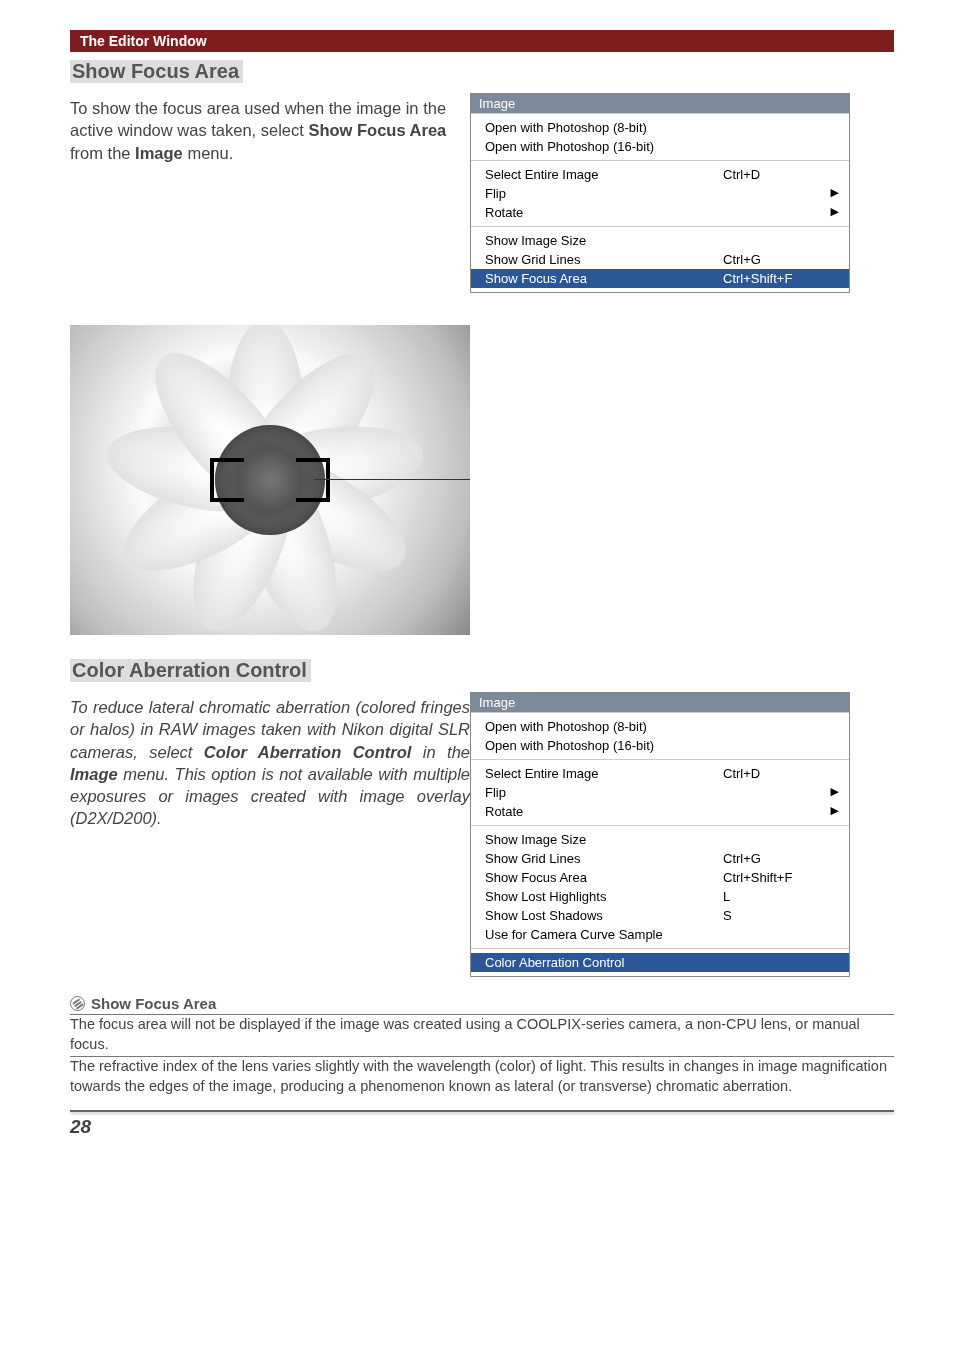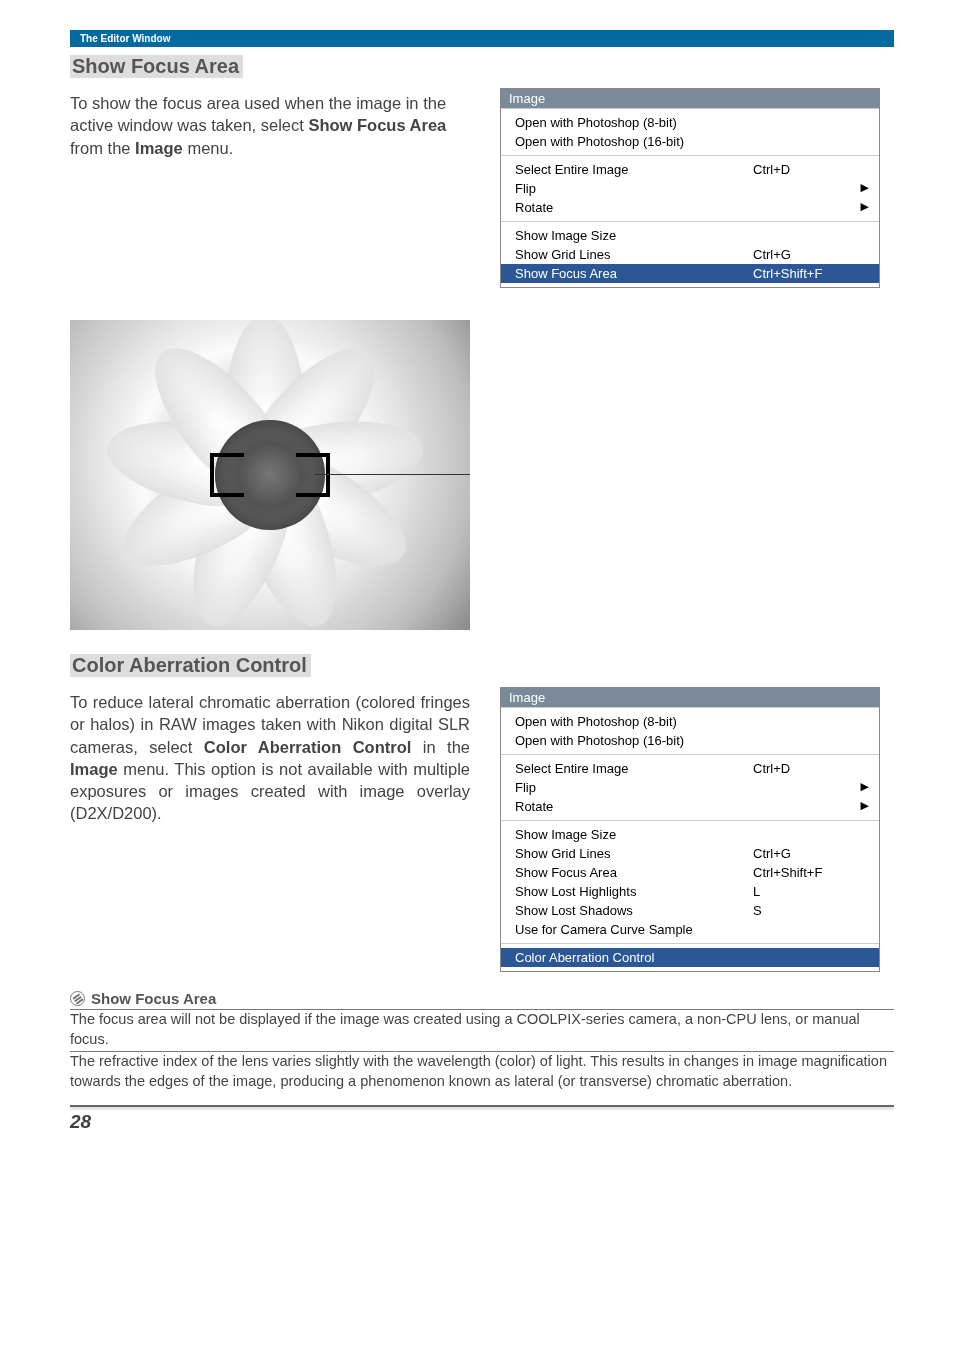--- a/index.html
+++ b/index.html
@@ -1,21 +1,21 @@
 <!DOCTYPE html>
 <html><head>
 <meta charset="utf-8">
 <style>
   * { box-sizing: border-box; margin: 0; padding: 0; }
   html, body { width: 954px; background: #fff; font-family: "Segoe UI", Arial, sans-serif; color: #333; }
   .page { padding: 30px 60px 20px 70px; }
-  .header-bar { background: #0369a1; color: #fff; font-size: 10px; font-weight: 600; padding: 3px 10px; margin-bottom: 8px; }
+  .header-bar { background: #7f1d1d; color: #fff; font-size: 14px; font-weight: 600; padding: 3px 10px; margin-bottom: 8px; }
   .section-title { font-size: 20px; font-weight: 700; color: #555; background: #ddd; display: inline; padding: 0 4px 1px 2px; }
   .body-text { font-size: 16.5px; line-height: 1.35; color: #444; margin-top: 4px; }
-  .two-col { display: flex; gap: 30px; margin-top: 10px; }
+  .two-col { display: flex; margin-top: 10px; }
   .left-col { flex: 0 0 400px; }
   .right-col { flex: 1; }
 
   .menu { width: 380px; border: 1px solid #888; background: #fff; font-family: Tahoma, Arial, sans-serif; font-size: 13px; color: #000; }
   .menu-title { background: #7a8a9a; color: #fff; padding: 2px 8px; font-size: 13px; }
   .menu-group { border-top: 1px solid #ccc; padding: 4px 0; }
   .menu-group:first-of-type { border-top: none; }
   .menu-item { display: flex; align-items: flex-start; padding: 2px 10px 2px 14px; }
   .menu-item .label { flex: 1; }
   .menu-item .shortcut { width: 100px; text-align: left; }
@@ -130,21 +130,21 @@
           <div class="leader" style="left:244px; top:154px; width:156px;"></div>
         </div>
       </div>
     </div>
   </div>
 
   <div style="margin-top:24px;">
     <span class="section-title">Color Aberration Control</span>
     <div class="two-col">
       <div class="left-col">
-        <p class="body-text" style="text-align:justify;">
+        <p class="body-text" style="text-align:justify;font-style:italic;">
           <span>To reduce lateral chromatic aberration (colored fringes or halos) in RAW images taken with Nikon digital SLR cameras, select </span><b>Color Aberration Control</b><span> in the </span><b>Image</b><span> menu. This option is not available with multiple exposures or images created with image overlay (D2X/D200).</span>
         </p>
       </div>
       <div class="right-col">
         <div class="menu">
           <div class="menu-title">Image</div>
           <div class="menu-group">
             <div class="menu-item">
                 <span class="label">Open with Photoshop (8-bit)</span>
                 <span class="shortcut"></span>

